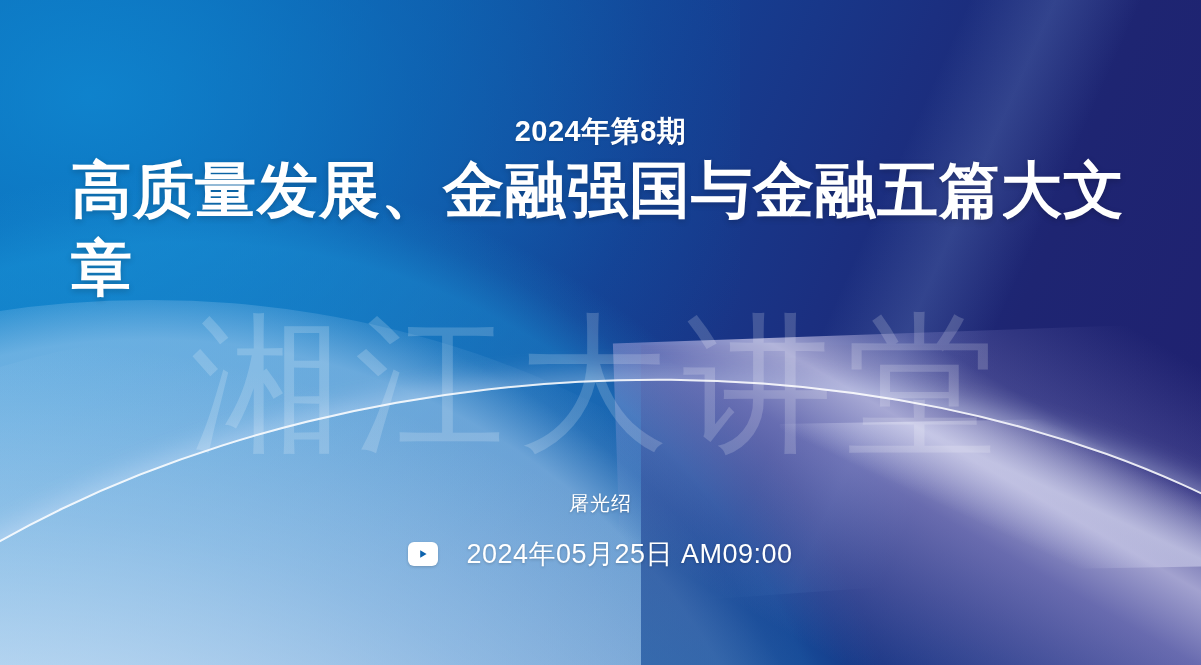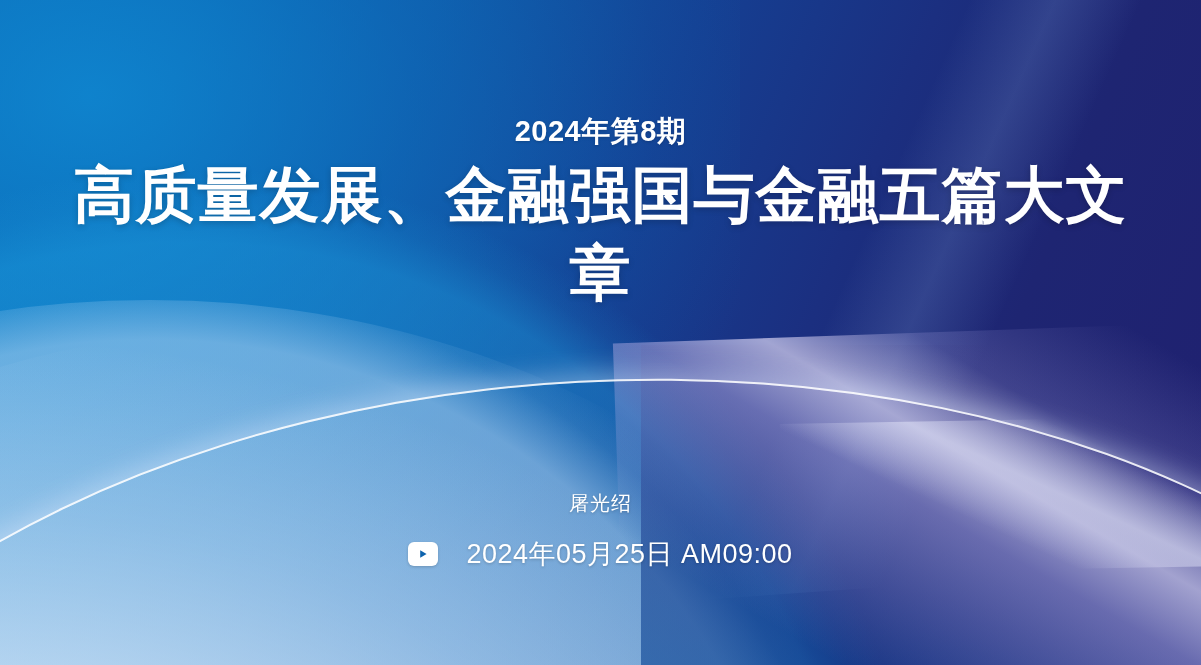--- a/index.html
+++ b/index.html
@@ -188,29 +188,29 @@
     color: #ffffff;
     font-size: 29px;
     font-weight: bold;
     letter-spacing: 0.5px;
     text-shadow: 0 1px 3px rgba(0,0,0,0.18);
   }
 
   .main-title {
     position: absolute;
     top: 156px;
-    left: 56px;
+    left: 71px;
     right: 56px;
-    text-align: center;
     color: #ffffff;
     font-size: 61px;
     font-weight: bold;
     line-height: 78px;
     letter-spacing: 1px;
     text-shadow: 0 2px 6px rgba(0,0,0,0.20);
+    font-family: Liberation Mono, monospace;
   }
 
   .speaker {
     position: absolute;
     top: 490px;
     left: 0;
     right: 0;
     text-align: center;
     color: #ffffff;
     font-size: 20px;
@@ -261,20 +261,21 @@
   <div class="bg-layer glow-topleft"></div>
   <div class="bg-layer sheen-diagonal"></div>
   <div class="bg-layer arc-big"></div>
   <div class="bg-layer arc-mid"></div>
   <div class="bg-layer wash-bottomleft"></div>
   <div class="bg-layer wedge-navy"></div>
   <div class="bg-layer band-violet"></div>
   <div class="bg-layer arc-bright"></div>
   <div class="bg-layer streak-corner"></div>
 
+  <div class="watermark">湘江大讲堂</div>
 
   <div class="content">
 
     <div class="issue-label">2024年第8期</div>
 
     <div class="main-title">高质量发展、金融强国与金融五篇大文章</div>
 
     <div class="speaker">屠光绍</div>
 
     <div class="datetime-row">

